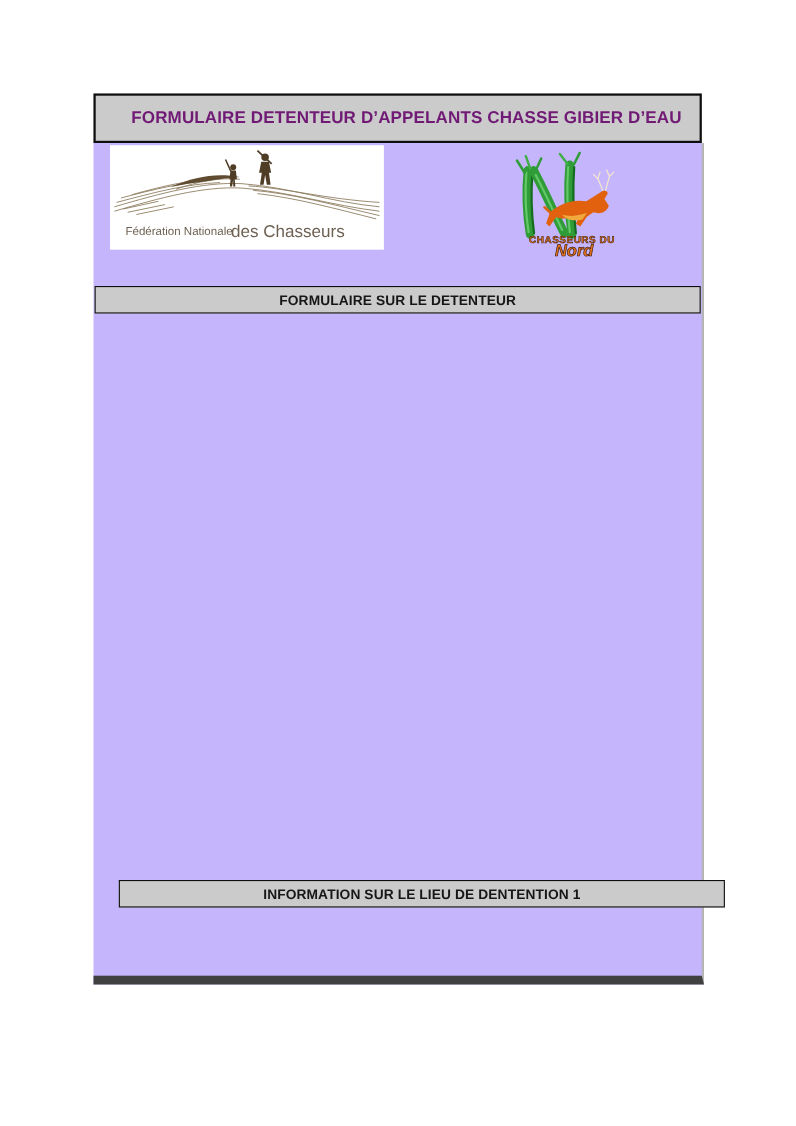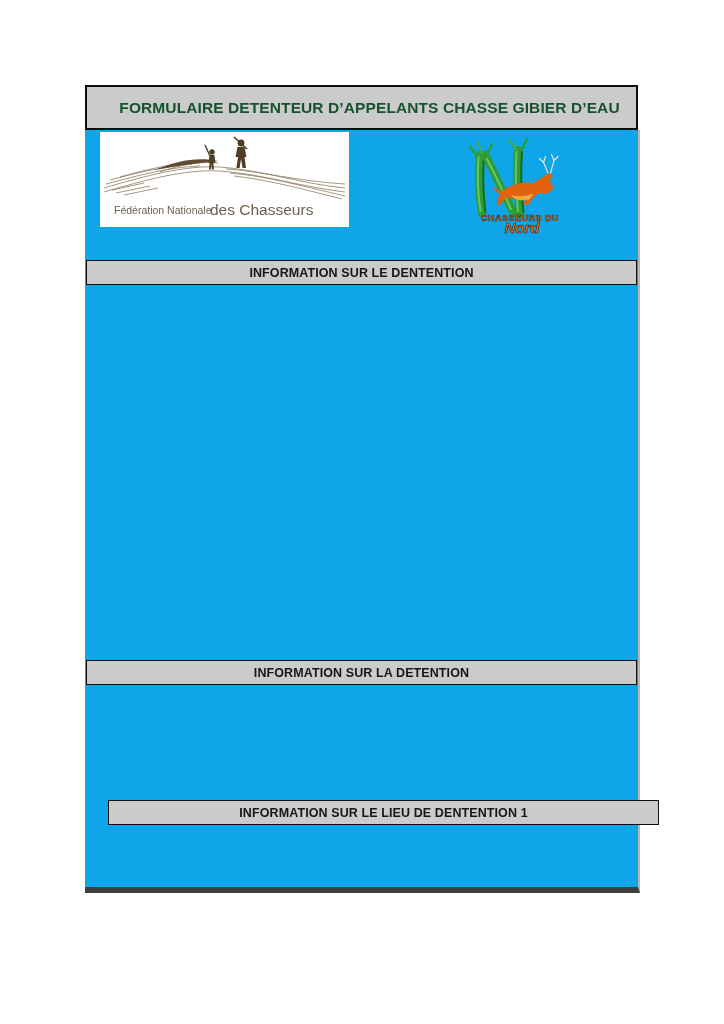--- a/index.html
+++ b/index.html
@@ -7,25 +7,25 @@
     position:relative;width:724px;height:1024px;background:#ffffff;overflow:hidden;
     font-family:"Liberation Sans",sans-serif;
   }
   
   .title-bar{
     position:absolute;left:85px;top:85px;width:553px;height:45px;
     background:#cbcbcb;border:2px solid #0d0d0d;box-sizing:border-box;
     display:flex;align-items:center;justify-content:center;
   }
   .title-bar .title-text{
-    font-size:15.5px;font-weight:bold;color:#14532d;letter-spacing:0.1px;white-space:nowrap;margin-left:16px;
+    font-size:15.5px;font-weight:bold;color:#701a75;letter-spacing:0.1px;white-space:nowrap;margin-left:16px;
   }
   .content-block{
     position:absolute;left:85px;top:130px;width:553px;height:757px;
-    background:#0ea5e9;border-right:2px solid #b5b5b5;border-bottom:6px solid #404040;
+    background:#c4b5fd;border-right:2px solid #b5b5b5;border-bottom:8px solid #404040;
     box-sizing:content-box;
   }
   .fnc-logo-box{
     position:absolute;left:15px;top:2px;width:249px;height:95px;background:#ffffff;
     overflow:hidden;
   }
   .nord-logo-box{
     position:absolute;left:379px;top:5px;width:115px;height:100px;overflow:hidden;
   }
   .section-bar{
@@ -118,25 +118,22 @@
         </g>
 
         <g font-family="Liberation Sans, sans-serif" font-weight="bold" text-anchor="middle">
           <text x="56" y="86" font-size="9" fill="#e8731e" stroke="#3a1c06" stroke-width="0.5" letter-spacing="0.5">CHASSEURS DU</text>
           <text x="58" y="98" font-size="15" font-style="italic" fill="#e8731e" stroke="#3a1c06" stroke-width="0.6">Nord</text>
         </g>
       </svg>
     </div>
 
     <div class="section-bar bar-detenteur">
-      <span class="section-text">INFORMATION SUR LE DENTENTION</span>
+      <span class="section-text">FORMULAIRE SUR LE DETENTEUR</span>
     </div>
 
-    <div class="section-bar bar-detention">
-      <span class="section-text">INFORMATION SUR LA DETENTION</span>
-    </div>
 
     <div class="section-bar bar-lieu">
       <span class="section-text">INFORMATION SUR LE LIEU DE DENTENTION 1</span>
     </div>
 
   </div>
 </div>
 
 </body></html>

